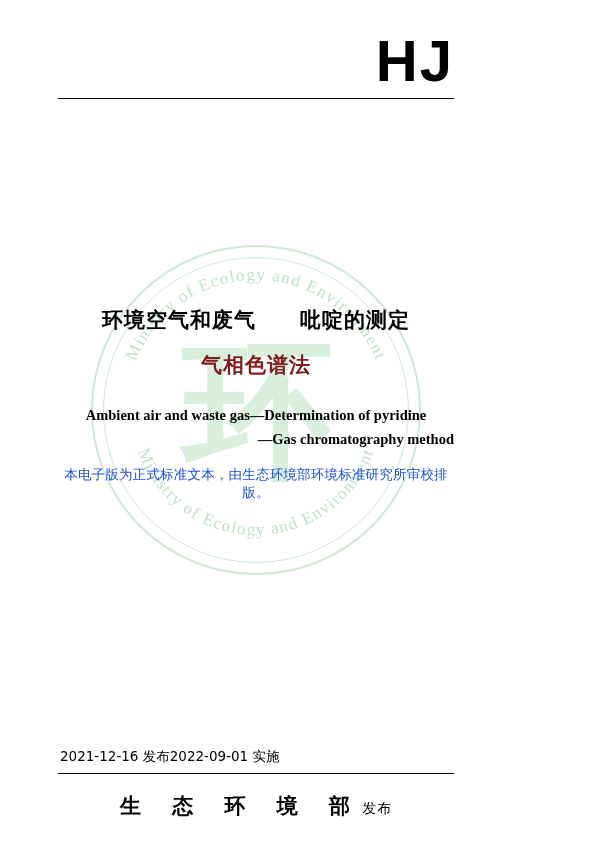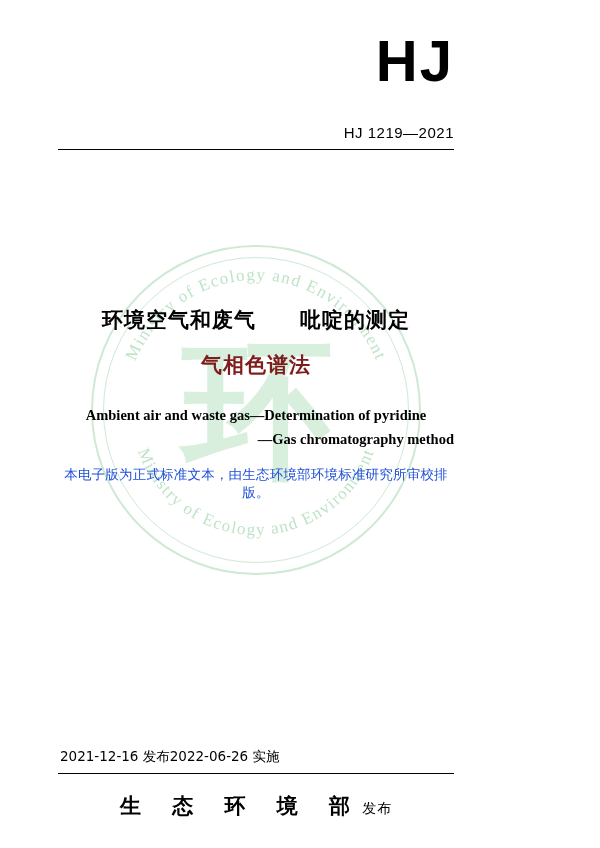--- a/index.html
+++ b/index.html
@@ -197,21 +197,20 @@
     margin-left: 0;
   }
 </style>
 </head>
 <body>
 
 <div class="page">
   <div class="content">
 
     <div class="hj-mark">HJ</div>
-    <div class="std-code">HJ 1219—2021</div>
     <hr class="rule">
 
     <div class="watermark">
       <div class="wm-ring"></div>
       <div class="wm-ring inner"></div>
       <div class="wm-center">环</div>
       <svg class="wm-text" viewBox="0 0 330 330">
         <defs>
           <path id="arcTop" d="M 35,165 A 130,130 0 1 1 295,165"></path>
           <path id="arcBottom" d="M 40,165 A 125,125 0 1 0 290,165"></path>
@@ -229,21 +228,21 @@
       <div class="cn-title-1">环境空气和废气　　吡啶的测定</div>
       <div class="cn-title-2">气相色谱法</div>
       <div class="en-title-1">Ambient air and waste gas—Determination of pyridine</div>
       <div class="en-title-2">—Gas chromatography method</div>
       <div class="note-line">本电子版为正式标准文本，由生态环境部环境标准研究所审校排版。</div>
     </div>
 
     <div class="footer">
       <div class="dates">
         <span>2021-12-16 发布</span>
-        <span>2022-06-26 实施</span>
+        <span>2022-09-01 实施</span>
       </div>
       <hr class="rule bottom">
       <div class="issuer">
         <span class="org">生 态 环 境 部</span><span class="publish">发布</span>
       </div>
     </div>
 
   </div>
 </div>
 

